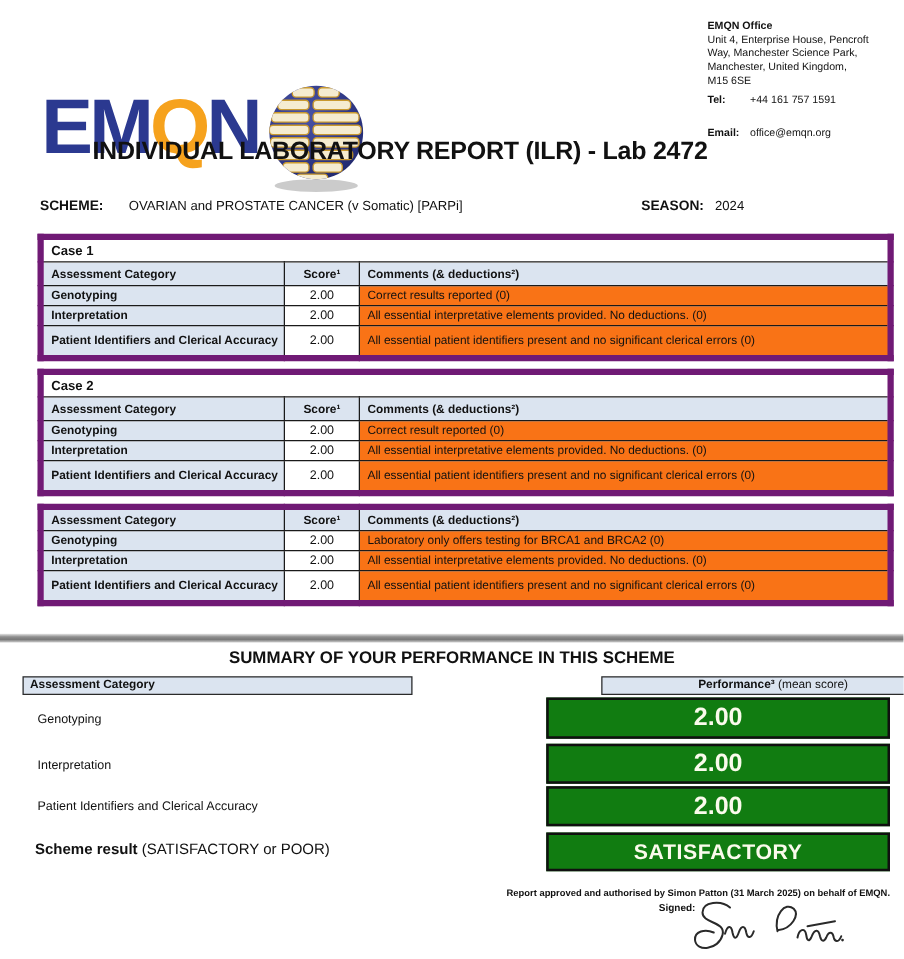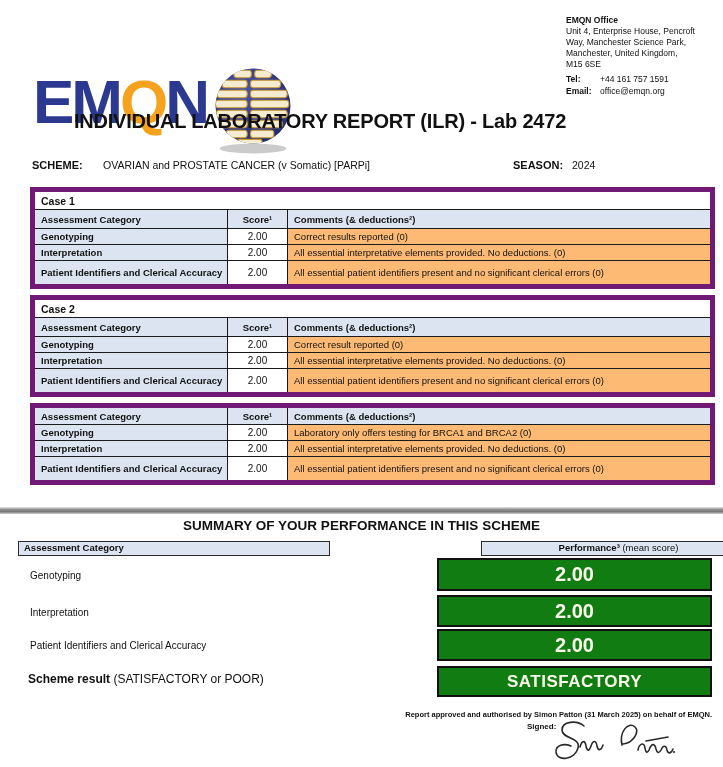--- a/index.html
+++ b/index.html
@@ -14,21 +14,21 @@
   #page{position:relative;width:723px;height:767px;background:#fff;overflow:hidden;margin:0 auto;}
 
   
   .logo{position:absolute;left:33px;top:20px;display:flex;align-items:flex-start;margin-top:44px;}
   .logo-text{font-size:62px;font-weight:800;letter-spacing:-3px;line-height:76px;color:var(--logo-blue);}
   .logo-text .q{color:var(--logo-orange);}
   .globe{margin-left:4px;margin-top:2px;}
 
   .contact{position:absolute;left:566px;top:15px;width:152px;font-size:8.5px;line-height:11px;color:#111;}
   .contact .c-title{font-weight:bold;}
-  .contact .c-row{display:flex;margin-top:1px;}
+  .contact .c-row{display:flex;margin-top:16px;}
   .contact .c-row.first{margin-top:4px;}
   .contact .c-lab{font-weight:bold;width:34px;flex:none;}
 
   
   .report-title{position:absolute;left:0;top:110px;width:597px;text-align:center;
     font-size:20px;font-weight:bold;letter-spacing:-0.2px;padding-left:43px;}
   .scheme-line{position:absolute;left:0;top:159px;width:723px;font-size:11px;}
   .scheme-line .lab{font-weight:bold;position:absolute;}
   .scheme-line .val{position:absolute;font-size:10.5px;}
 
@@ -36,21 +36,21 @@
   table.case-table{position:absolute;left:30px;width:680px;border-collapse:collapse;table-layout:fixed;
     border:5px solid #701a75;}
   table.case-table td{border:1px solid #1a1a1a;overflow:hidden;}
   col.c-cat{width:195px;} col.c-score{width:60px;} col.c-com{width:425px;}
   tr.r-name td{height:20px;font-size:10.5px;font-weight:bold;padding-left:6px;background:#fff;}
   tr.r-head td{height:19px;font-size:9.5px;font-weight:bold;background:var(--table-header-bg);padding-left:6px;}
   tr.r-head td.ctr{text-align:center;padding-left:0;}
   tr.r-body td{font-size:9.5px;}
   tr.r-body td.cat{background:var(--table-header-bg);font-weight:bold;padding:1px 4px 1px 6px;line-height:11px;}
   tr.r-body td.score{text-align:center;font-size:10px;background:#fff;}
-  tr.r-body td.com{padding-left:6px;background:#fdba74;}
+  tr.r-body td.com{padding-left:6px;background:#f97316;}
   tr.h17 td{height:16px;} tr.h27 td{height:26px;}
 
   
   .divider{position:absolute;left:0;top:507px;width:723px;height:7px;
     background:linear-gradient(180deg,#e6e6e6 0%,#8f8f8f 35%,#787878 65%,#cfcfcf 100%);}
   .summary-title{position:absolute;left:0;top:518px;width:723px;text-align:center;
     font-size:13.5px;font-weight:bold;}
   .hdr-bar{position:absolute;top:541px;height:15px;background:var(--table-header-bg);
     border:1.5px solid #2a2a2a;font-size:9.5px;line-height:12px;}
   .hdr-bar.left{left:18px;width:312px;font-weight:bold;padding-left:5px;}

